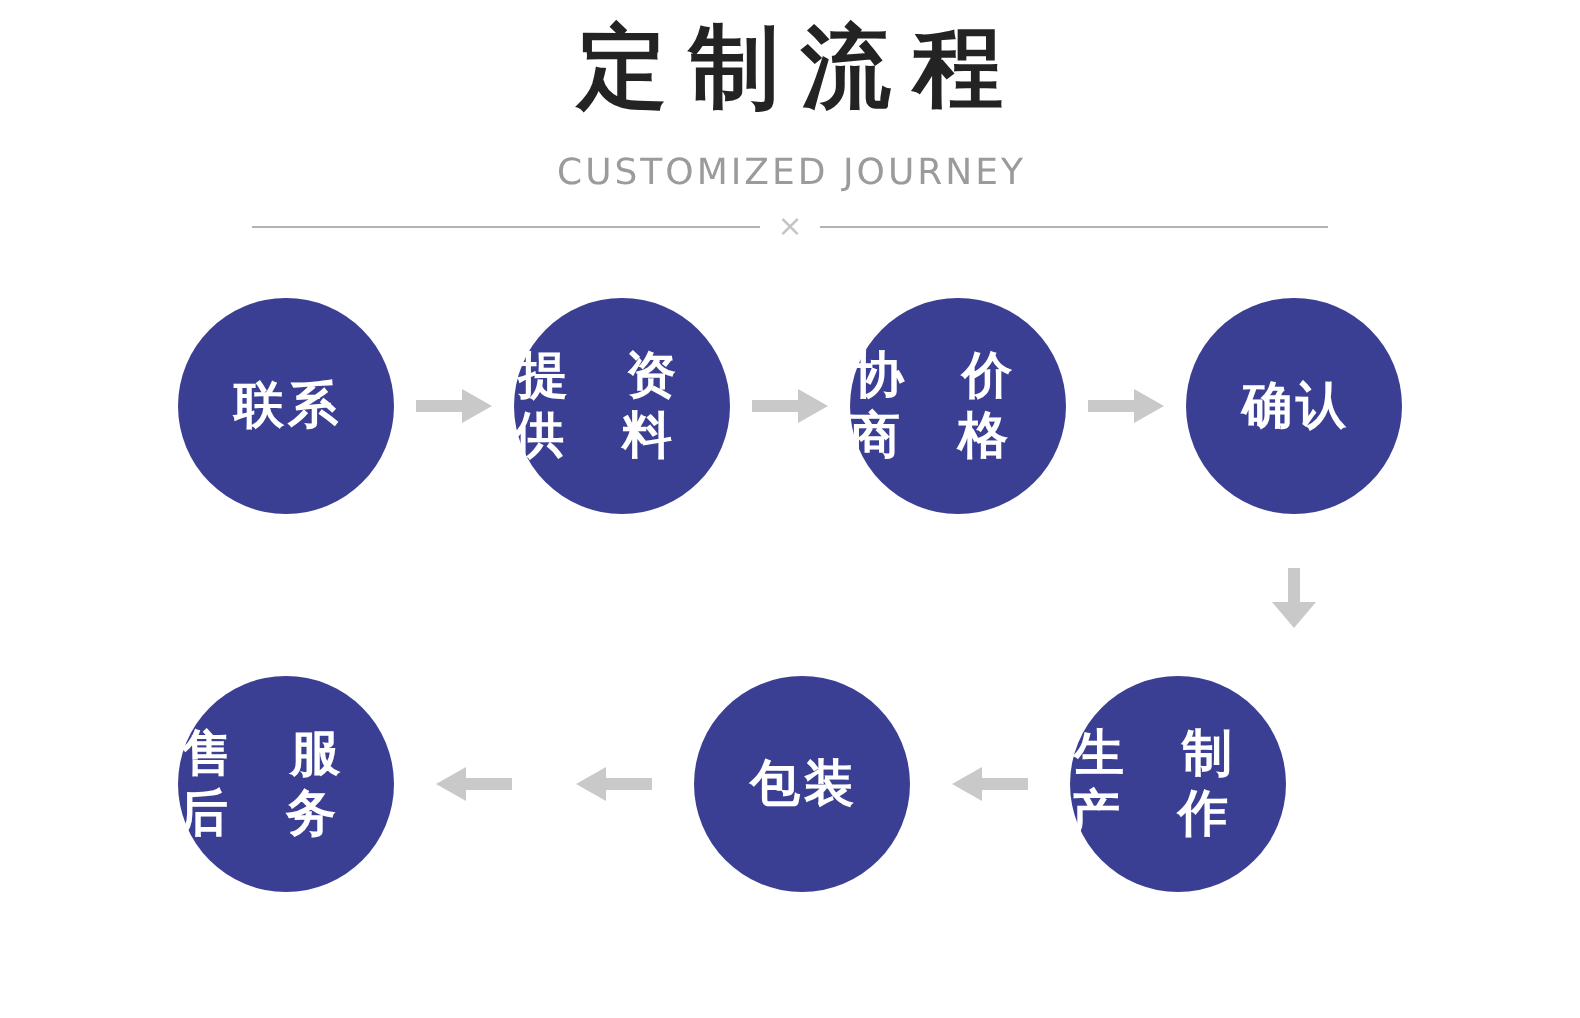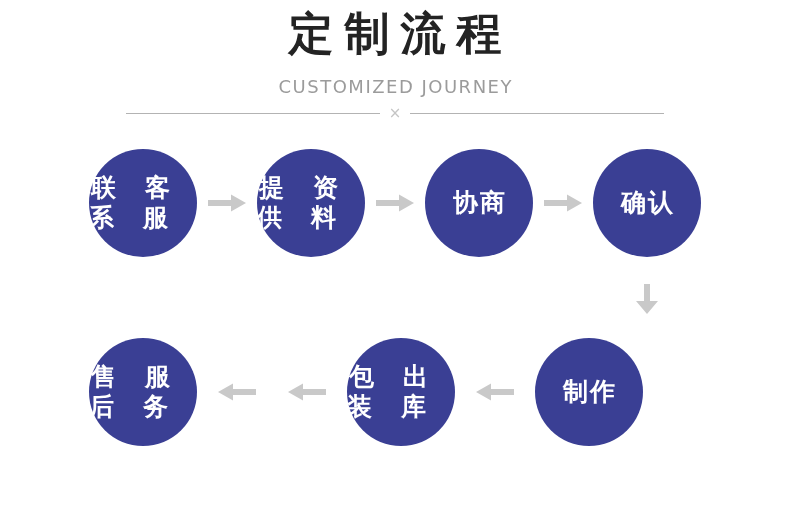--- a/index.html
+++ b/index.html
@@ -89,38 +89,38 @@
     <span class="line"></span>
     <span class="xmark">×</span>
     <span class="line"></span>
   </div>
 
   <div class="flow">
 
     <div class="flow-row">
       <div class="circle">
         <span>联系</span>
-        <span>客服</span>
       </div>
       <div class="arrow-cell">
         <svg width="38" height="22" viewBox="0 0 38 22">
             <path d="M0 8 H23 V2.5 L38 11 L23 19.5 V14 H0 Z" fill="currentColor"></path>
           </svg>
       </div>
       <div class="circle">
         <span>提供</span>
         <span>资料</span>
       </div>
       <div class="arrow-cell">
         <svg width="38" height="22" viewBox="0 0 38 22">
             <path d="M0 8 H23 V2.5 L38 11 L23 19.5 V14 H0 Z" fill="currentColor"></path>
           </svg>
       </div>
       <div class="circle">
         <span>协商</span>
+        <span>价格</span>
       </div>
       <div class="arrow-cell">
         <svg width="38" height="22" viewBox="0 0 38 22">
             <path d="M0 8 H23 V2.5 L38 11 L23 19.5 V14 H0 Z" fill="currentColor"></path>
           </svg>
       </div>
       <div class="circle">
         <span>确认</span>
       </div>
     </div>
@@ -135,28 +135,28 @@
             <path d="M38 8 H15 V2.5 L0 11 L15 19.5 V14 H38 Z" fill="currentColor"></path>
           </svg>
       </div>
       <div class="arrow-cell">
         <svg width="38" height="22" viewBox="0 0 38 22">
             <path d="M38 8 H15 V2.5 L0 11 L15 19.5 V14 H38 Z" fill="currentColor"></path>
           </svg>
       </div>
       <div class="circle">
         <span>包装</span>
-        <span>出库</span>
       </div>
       <div class="arrow-cell">
         <svg width="38" height="22" viewBox="0 0 38 22">
             <path d="M38 8 H15 V2.5 L0 11 L15 19.5 V14 H38 Z" fill="currentColor"></path>
           </svg>
       </div>
       <div class="circle">
+        <span>生产</span>
         <span>制作</span>
       </div>
     </div>
 
   </div>
 
   <div class="down-arrow">
     <svg width="22" height="30" viewBox="0 0 22 30">
         <path d="M8 0 H14 V17 H22 L11 30 L0 17 H8 Z" fill="currentColor"></path>
       </svg>

